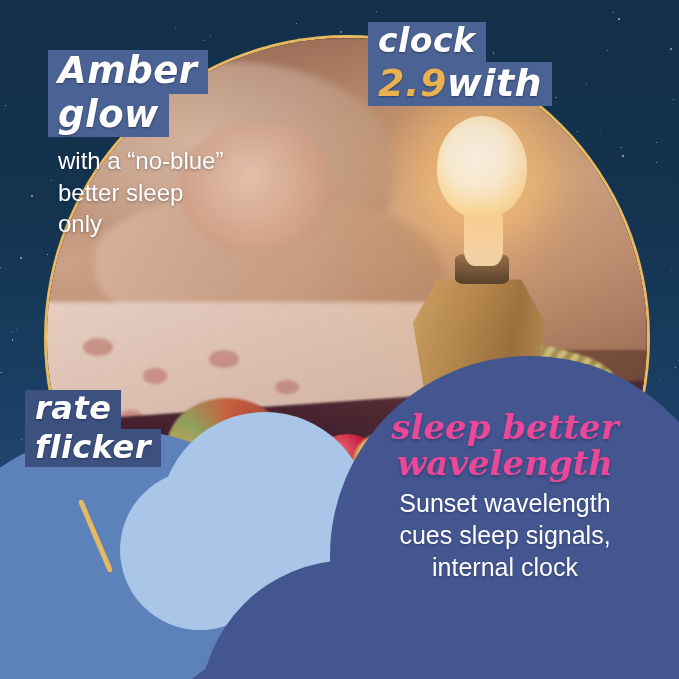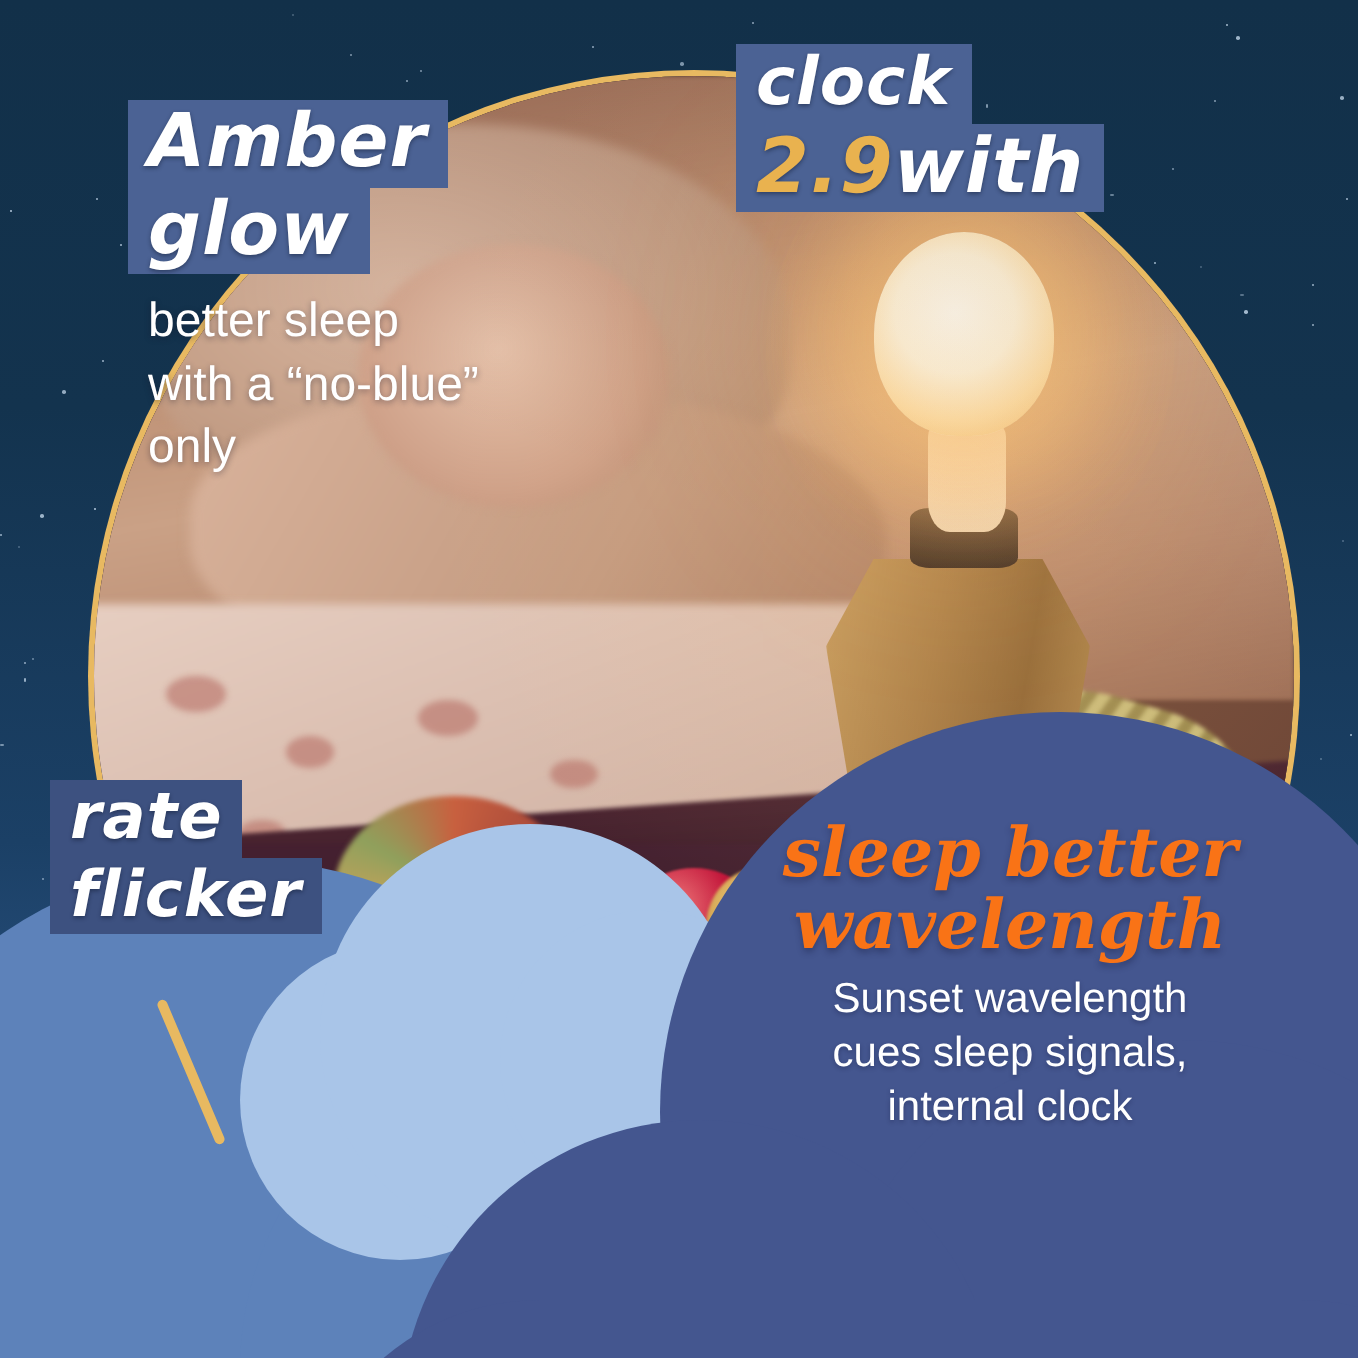--- a/index.html
+++ b/index.html
@@ -221,21 +221,21 @@
   .hl-line { display: block; }
   .hl {
     display: inline-block;
     background: #4b6294;
     color: #ffffff;
     padding: 2px 10px 4px 10px;
     line-height: 1.02;
     text-shadow: 0 1px 2px rgba(10,20,40,.45);
   }
 
-  .blk-amber { position: absolute; left: 64px; top: 50px; }
+  .blk-amber { position: absolute; left: 48px; top: 50px; }
   .blk-amber .hl { font-size: 37px; }
   .blk-amber .body { margin-top: 8px; }
 
   .body {
     color: #ffffff;
     font-size: 24px;
     line-height: 1.30;
     font-weight: 400;
     text-shadow: 0 1px 3px rgba(20,20,40,.40);
     padding-left: 10px;
@@ -249,28 +249,28 @@
   .blk-flicker { position: absolute; left: 25px; top: 390px; }
   .blk-flicker .hl { font-size: 32px; background: #3d5180; }
 
   .blk-guarantee {
     position: absolute; left: 355px; top: 410px; width: 300px; text-align: center;
   }
   .guar-title {
     font-family: "DejaVu Serif", serif;
     font-style: italic;
     font-weight: bold;
-    color: #f97316;
+    color: #ec4899;
     font-size: 34px;
     line-height: 1.05;
     text-shadow: 0 2px 3px rgba(20,25,60,.35);
   }
   .guar-body {
     color: #ffffff;
-    font-size: 21px;
+    font-size: 25px;
     line-height: 1.28;
     margin-top: 6px;
     text-shadow: 0 1px 2px rgba(20,25,60,.35);
   }
 </style>
 </head>
 <body>
 
 <div id="stage">
 
@@ -465,22 +465,22 @@
   <div class="gold-arc-bit"></div>
   <div class="cloud cloud-dark-a"></div>
   <div class="cloud cloud-dark-c"></div>
   <div class="cloud cloud-dark-b"></div>
   <div class="cloud cloud-dark-base"></div>
 
   <div class="blk-amber">
     <span class="hl-line"><span class="hl script">Amber</span></span>
     <span class="hl-line"><span class="hl script">glow</span></span>
     <div class="body">
+      <div>with a “no-blue”</div>
       <div>better sleep</div>
-      <div>with a “no-blue”</div>
       <div>only</div>
     </div>
   </div>
 
   <div class="blk-watts">
     <span class="hl-line"><span class="hl script">clock</span></span>
     <span class="hl-line"><span class="hl big script"><span class="gold-num">2.9</span><span>with</span></span></span>
   </div>
 
   <div class="blk-flicker">

